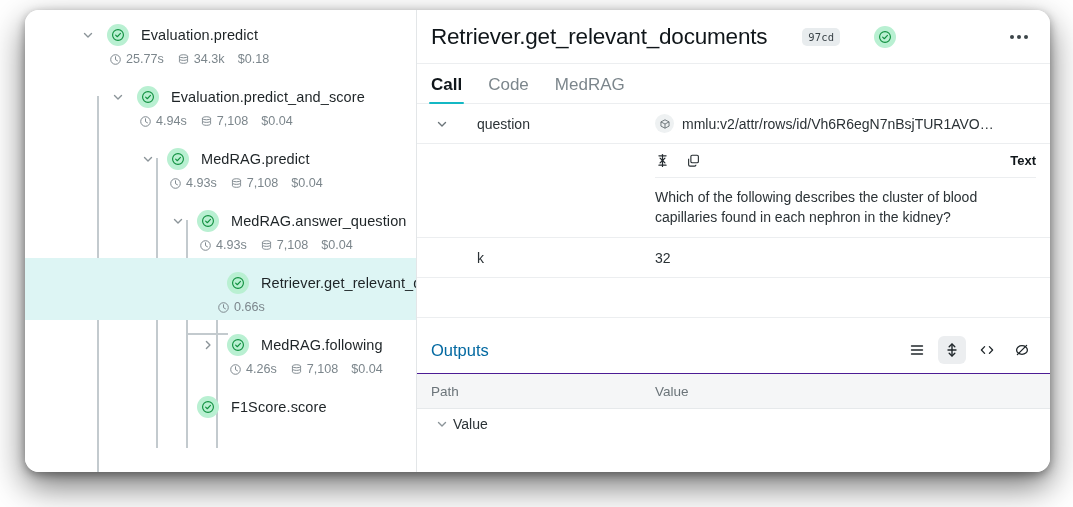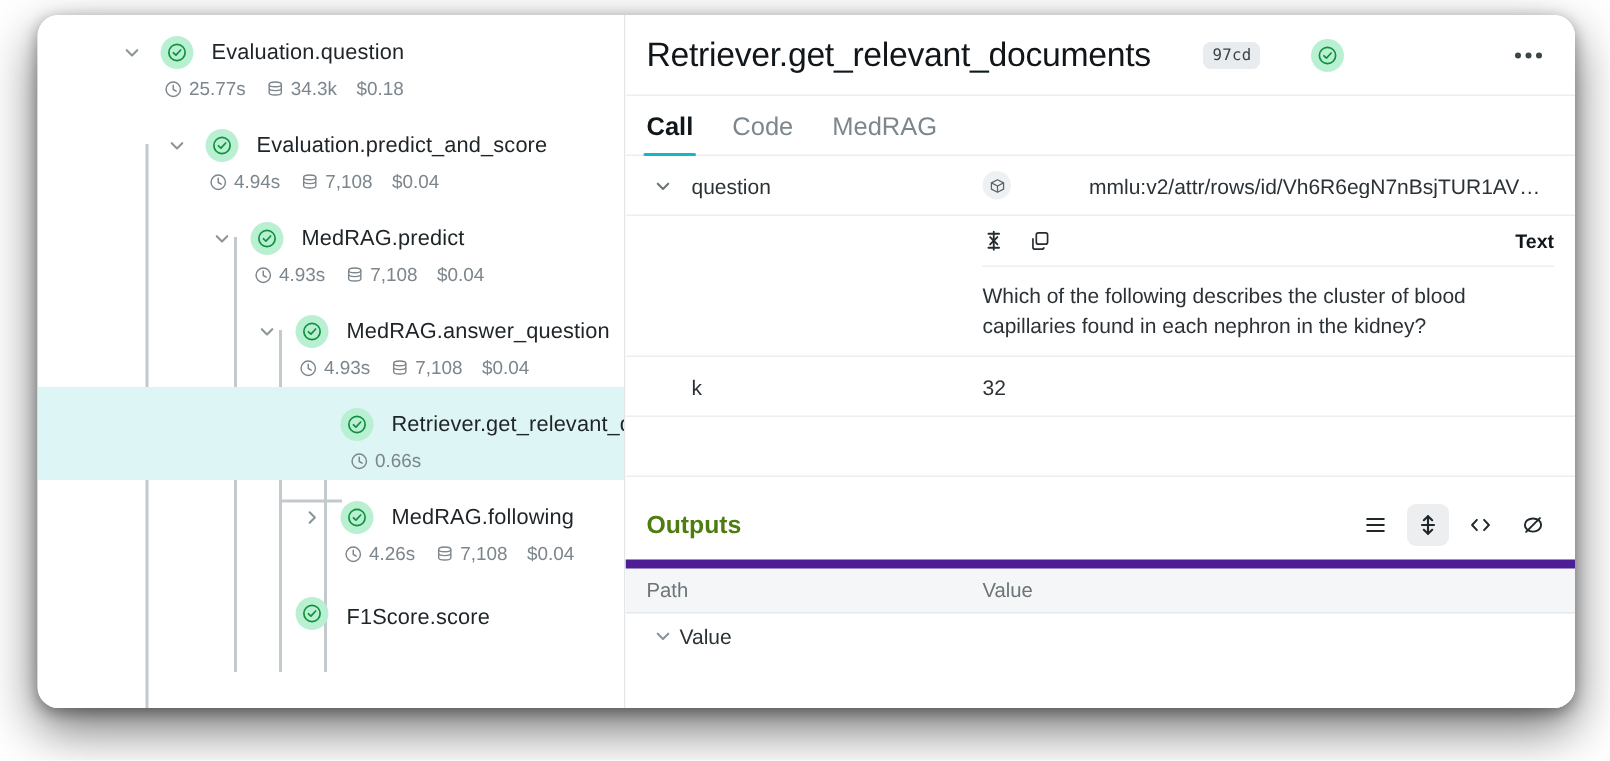--- a/index.html
+++ b/index.html
@@ -183,20 +183,21 @@
     padding: 0 14px;
   }
   .kv-key {
     width: 224px;
     flex: 0 0 224px;
     display: flex;
     align-items: center;
     min-height: 39px;
     font-size: 14px;
     color: #2b3236;
+    gap: 16px;
   }
   .kv-key .chev {
     margin-right: 8px;
     color: #6b7479;
   }
   .kv-key .indent { width: 30px; flex: 0 0 30px; }
   .kv-val {
     flex: 1 1 auto;
     display: flex;
     align-items: center;
@@ -210,21 +211,20 @@
     width: 19px; height: 19px; border-radius: 50%;
     background: #eef1f2;
     display: flex; align-items:center; justify-content:center;
     flex: 0 0 19px;
     margin-right: 8px;
   }
   .ref-text {
     overflow: hidden;
     text-overflow: ellipsis;
     white-space: nowrap;
-    margin-left: 44px;
   }
 
   
   .textblock {
     border-bottom: 1px solid #eceef0;
     padding: 0 14px 0 238px;
   }
   .tb-bar {
     display: flex;
     align-items: center;
@@ -248,41 +248,41 @@
   }
 
   
   .outputs-head {
     display: flex;
     align-items: center;
     padding: 18px 14px 9px 14px;
   }
   .outputs-title {
     font-size: 16.5px;
-    font-weight: bold;
-    color: #4d7c0f;
+    font-weight: normal;
+    color: #0369a1;
   }
   .out-icons {
     margin-left: auto;
     display: flex;
     align-items: center;
     gap: 7px;
   }
   .out-ic {
     width: 28px; height: 28px;
     display: flex; align-items:center; justify-content:center;
     border-radius: 6px;
     color: #20272b;
   }
   .out-ic.active { background: #eceef0; }
 
   .tbl-head {
     display: flex;
     background: #f5f6f7;
-    border-top: 6px solid #4c1d95;
+    border-top: 1px solid #4c1d95;
     border-bottom: 1px solid #e6e9eb;
     height: 36px;
     align-items: center;
     padding: 0 14px;
     font-size: 13.5px;
     color: #6b7479;
   }
   .tbl-head .c1 { width: 224px; flex: 0 0 224px; }
   .tbl-row {
     display: flex;
@@ -316,21 +316,21 @@
                 <svg width="14" height="14" viewBox="0 0 16 16">
                   <polyline points="4,6.2 8,10.2 12,6.2" fill="none" stroke="currentColor" stroke-width="1.6" stroke-linecap="round" stroke-linejoin="round"></polyline>
                 </svg>
               </div>
               <div class="status-badge">
                 <svg width="14" height="14" viewBox="0 0 16 16">
                   <circle cx="8" cy="8" r="6.2" fill="none" stroke="#10903f" stroke-width="1.3"></circle>
                   <path d="M5.3 8.2 L7.2 10 L10.8 6.1" fill="none" stroke="#10903f" stroke-width="1.3" stroke-linecap="round" stroke-linejoin="round"></path>
                 </svg>
               </div>
-              <div class="op-name">Evaluation.question</div>
+              <div class="op-name">Evaluation.predict</div>
             </div>
             <div class="row-meta" style="left: 84px;">
               <div class="meta-item">
                 <svg width="13" height="13" viewBox="0 0 16 16">
                   <circle cx="8" cy="8" r="5.9" fill="none" stroke="#7c868c" stroke-width="1.2"></circle>
                   <polyline points="8,4.6 8,8.2 10.4,9.6" fill="none" stroke="#7c868c" stroke-width="1.2" stroke-linecap="round" stroke-linejoin="round"></polyline>
                 </svg>
                 <span>25.77s</span>
               </div>
               <div class="meta-item">
@@ -470,21 +470,21 @@
                 </svg>
               </div>
               <div class="status-badge">
                 <svg width="14" height="14" viewBox="0 0 16 16">
                   <circle cx="8" cy="8" r="6.2" fill="none" stroke="#10903f" stroke-width="1.3"></circle>
                   <path d="M5.3 8.2 L7.2 10 L10.8 6.1" fill="none" stroke="#10903f" stroke-width="1.3" stroke-linecap="round" stroke-linejoin="round"></path>
                 </svg>
               </div>
               <div class="op-name">Retriever.get_relevant_d</div>
             </div>
-            <div class="row-meta" style="left: 208px;">
+            <div class="row-meta" style="left: 192px;">
               <div class="meta-item">
                 <svg width="13" height="13" viewBox="0 0 16 16">
                   <circle cx="8" cy="8" r="5.9" fill="none" stroke="#7c868c" stroke-width="1.2"></circle>
                   <polyline points="8,4.6 8,8.2 10.4,9.6" fill="none" stroke="#7c868c" stroke-width="1.2" stroke-linecap="round" stroke-linejoin="round"></polyline>
                 </svg>
                 <span>0.66s</span>
               </div>
             </div>
           </div>
           <div class="tree-row" style="top: 310px;">
@@ -519,21 +519,21 @@
                   </g>
                 </svg>
                 <span>7,108</span>
               </div>
               <div class="meta-item">
                 <span>$0.04</span>
               </div>
             </div>
           </div>
           <div class="tree-row" style="top: 372px;">
-            <div class="row-main" style="left: 142px; align-items: flex-end;">
+            <div class="row-main" style="left: 142px;">
               <div class="chev hidden">
                 <svg width="14" height="14" viewBox="0 0 16 16">
                   <polyline points="6.2,4 10.2,8 6.2,12" fill="none" stroke="currentColor" stroke-width="1.6" stroke-linecap="round" stroke-linejoin="round"></polyline>
                 </svg>
               </div>
               <div class="status-badge">
                 <svg width="14" height="14" viewBox="0 0 16 16">
                   <circle cx="8" cy="8" r="6.2" fill="none" stroke="#10903f" stroke-width="1.3"></circle>
                   <path d="M5.3 8.2 L7.2 10 L10.8 6.1" fill="none" stroke="#10903f" stroke-width="1.3" stroke-linecap="round" stroke-linejoin="round"></path>
                 </svg>

